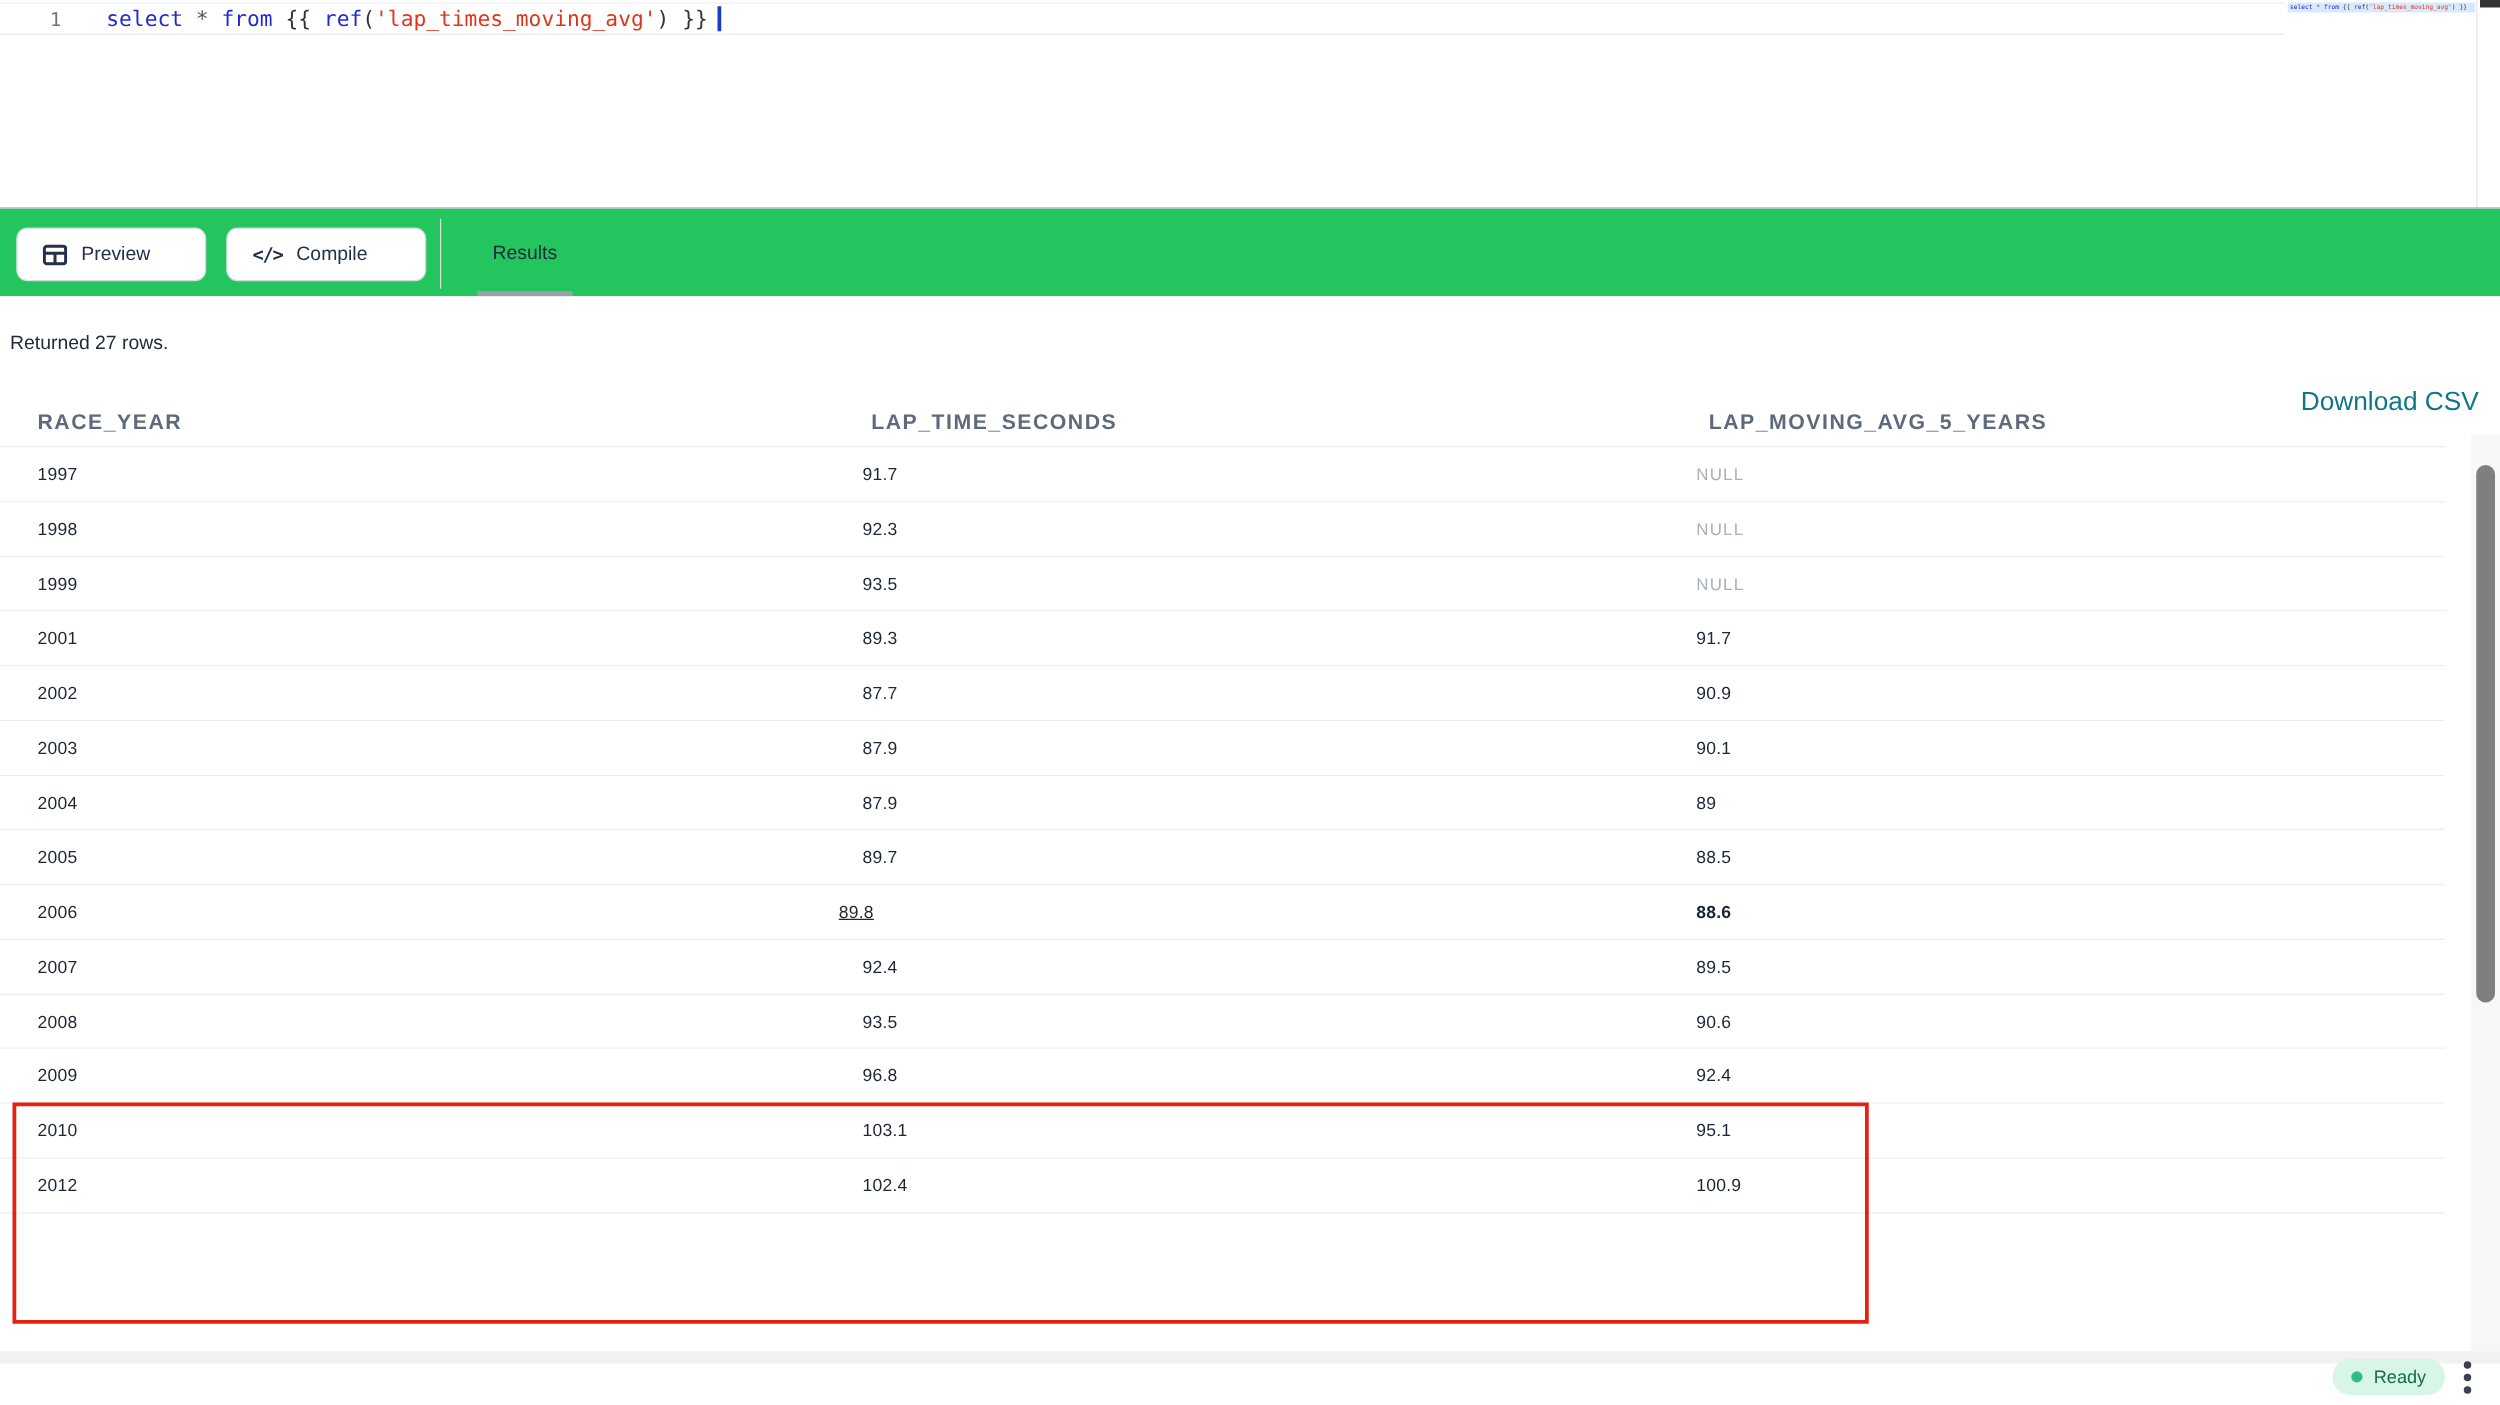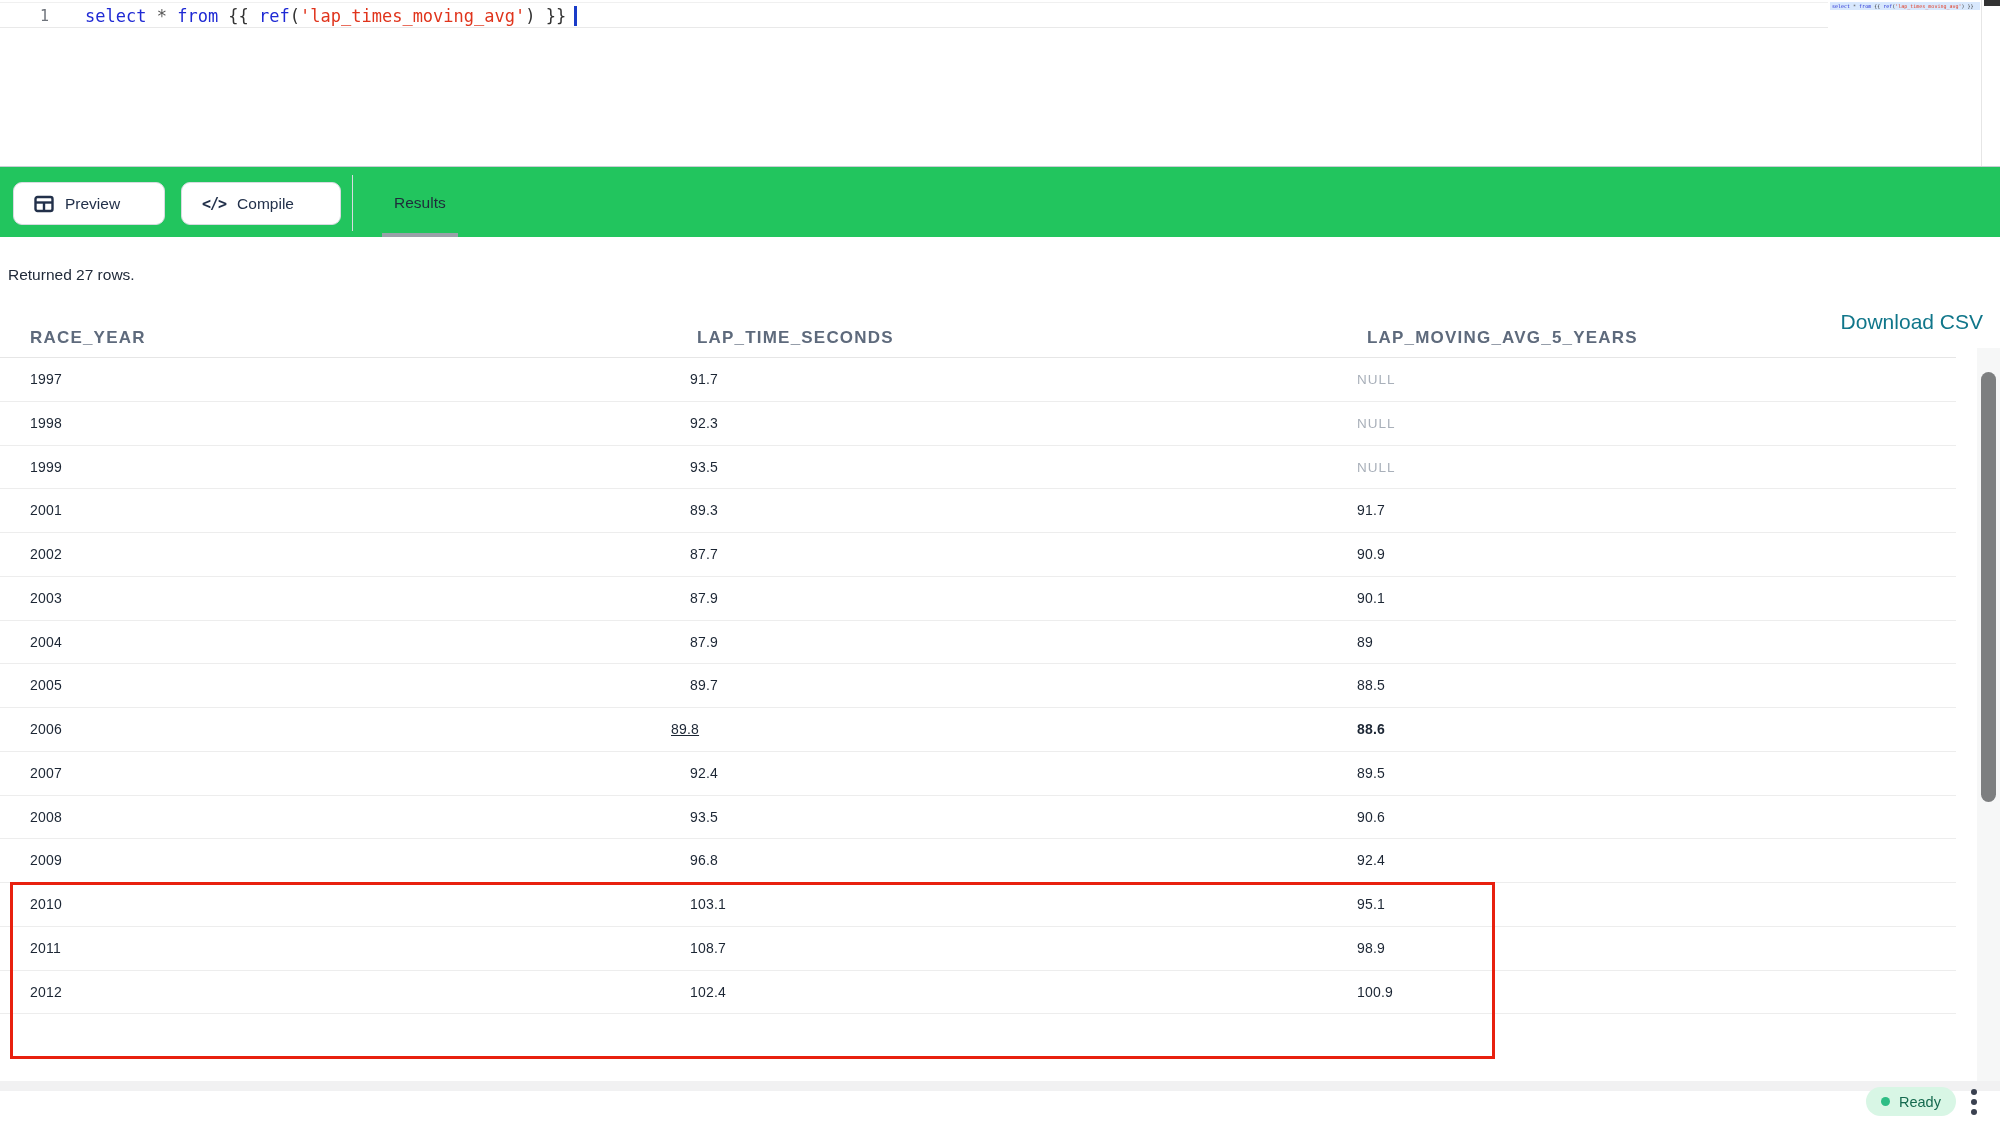--- a/index.html
+++ b/index.html
@@ -205,25 +205,20 @@
             <div class="td" style="left: 30px;">2009</div>
             <div class="td" style="left: 690px;">96.8</div>
             <div class="td" style="left: 1357px;">92.4</div>
           </div>
           <div class="tr">
             <div class="td" style="left: 30px;">2010</div>
             <div class="td" style="left: 690px;">103.1</div>
             <div class="td" style="left: 1357px;">95.1</div>
           </div>
           <div class="tr">
-            <div class="td" style="left: 30px;">2011</div>
-            <div class="td" style="left: 690px;">108.7</div>
-            <div class="td" style="left: 1357px;">98.9</div>
-          </div>
-          <div class="tr">
             <div class="td" style="left: 30px;">2012</div>
             <div class="td" style="left: 690px;">102.4</div>
             <div class="td" style="left: 1357px;">100.9</div>
           </div>
         </div>
       <div class="red-box" id="red-box" style="top: 564px; height: 177px;"></div>
     </div>
   </div>
 
   <div class="v-track">

